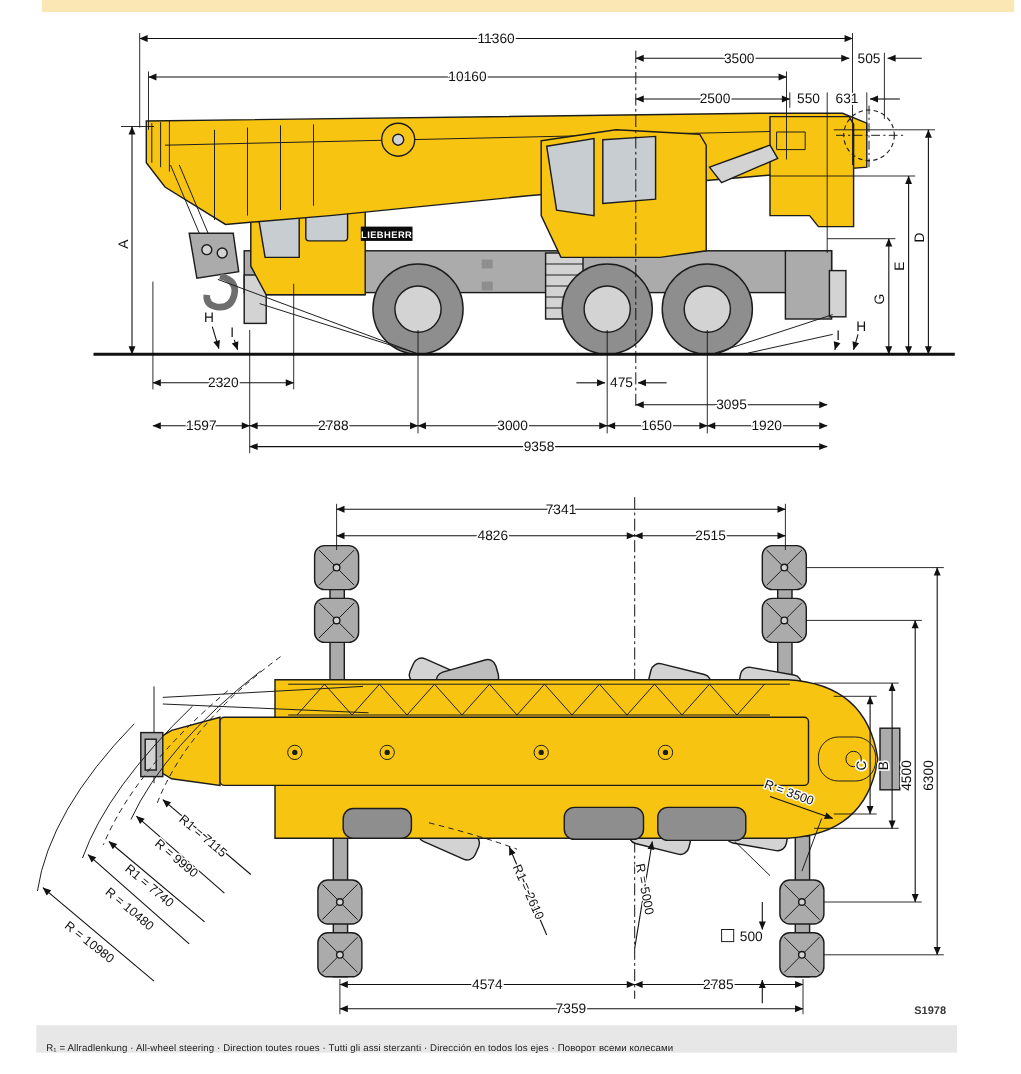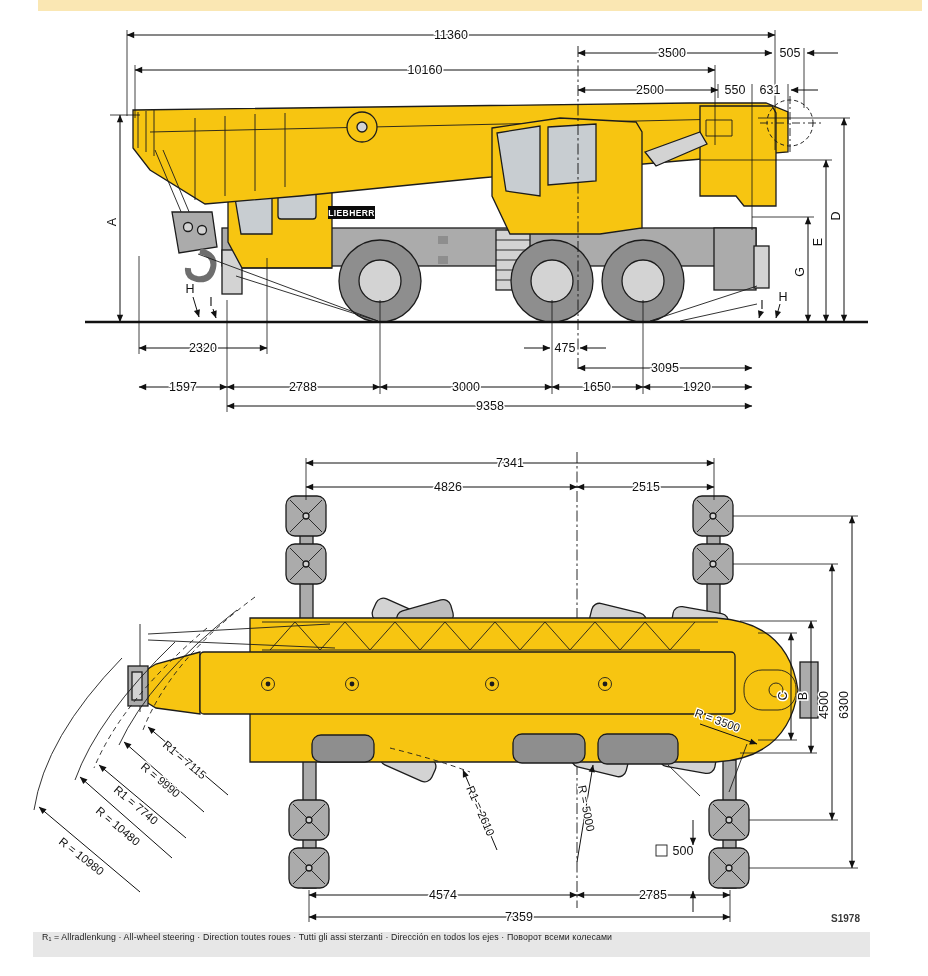--- a/index.html
+++ b/index.html
@@ -1,20 +1,20 @@
 <!DOCTYPE html>
 <html><head>
 <meta charset="utf-8">
 <style>
   html,body{margin:0;padding:0;background:#fff;}
   .page{position:relative;width:928px;height:976px;background:#fff;overflow:hidden;
         font-family:"Liberation Sans", sans-serif;}
   .topbar{position:absolute;left:38px;top:0;width:884px;height:11px;background:#FAE7B3;}
   .footerbar{position:absolute;left:33px;top:932px;width:837px;height:25px;background:#E7E7E7;
-             display:flex;align-items:flex-start;}
+             display:flex;align-items:flex-end;}
   .footerbar span{font-size:8.8px;color:#222;padding-left:9px;letter-spacing:0.1px;}
   svg{position:absolute;left:0;top:0;}
   .dim{font-size:12.5px;fill:#111;paint-order:stroke;stroke:#fff;stroke-width:3px;
        text-anchor:middle;font-family:"Liberation Sans",sans-serif;}
   .rad{font-size:11.5px;fill:#111;paint-order:stroke;stroke:#fff;stroke-width:2.5px;
        text-anchor:start;font-family:"Liberation Sans",sans-serif;}
   .code{font-size:10px;font-weight:bold;fill:#3a3a3a;text-anchor:end;}
   .logoT{font-size:8.5px;font-weight:bold;fill:#fff;text-anchor:middle;letter-spacing:.4px;}
   .dl{stroke:#111;stroke-width:1;fill:none;}
   .wl{stroke:#111;stroke-width:0.8;fill:none;}

